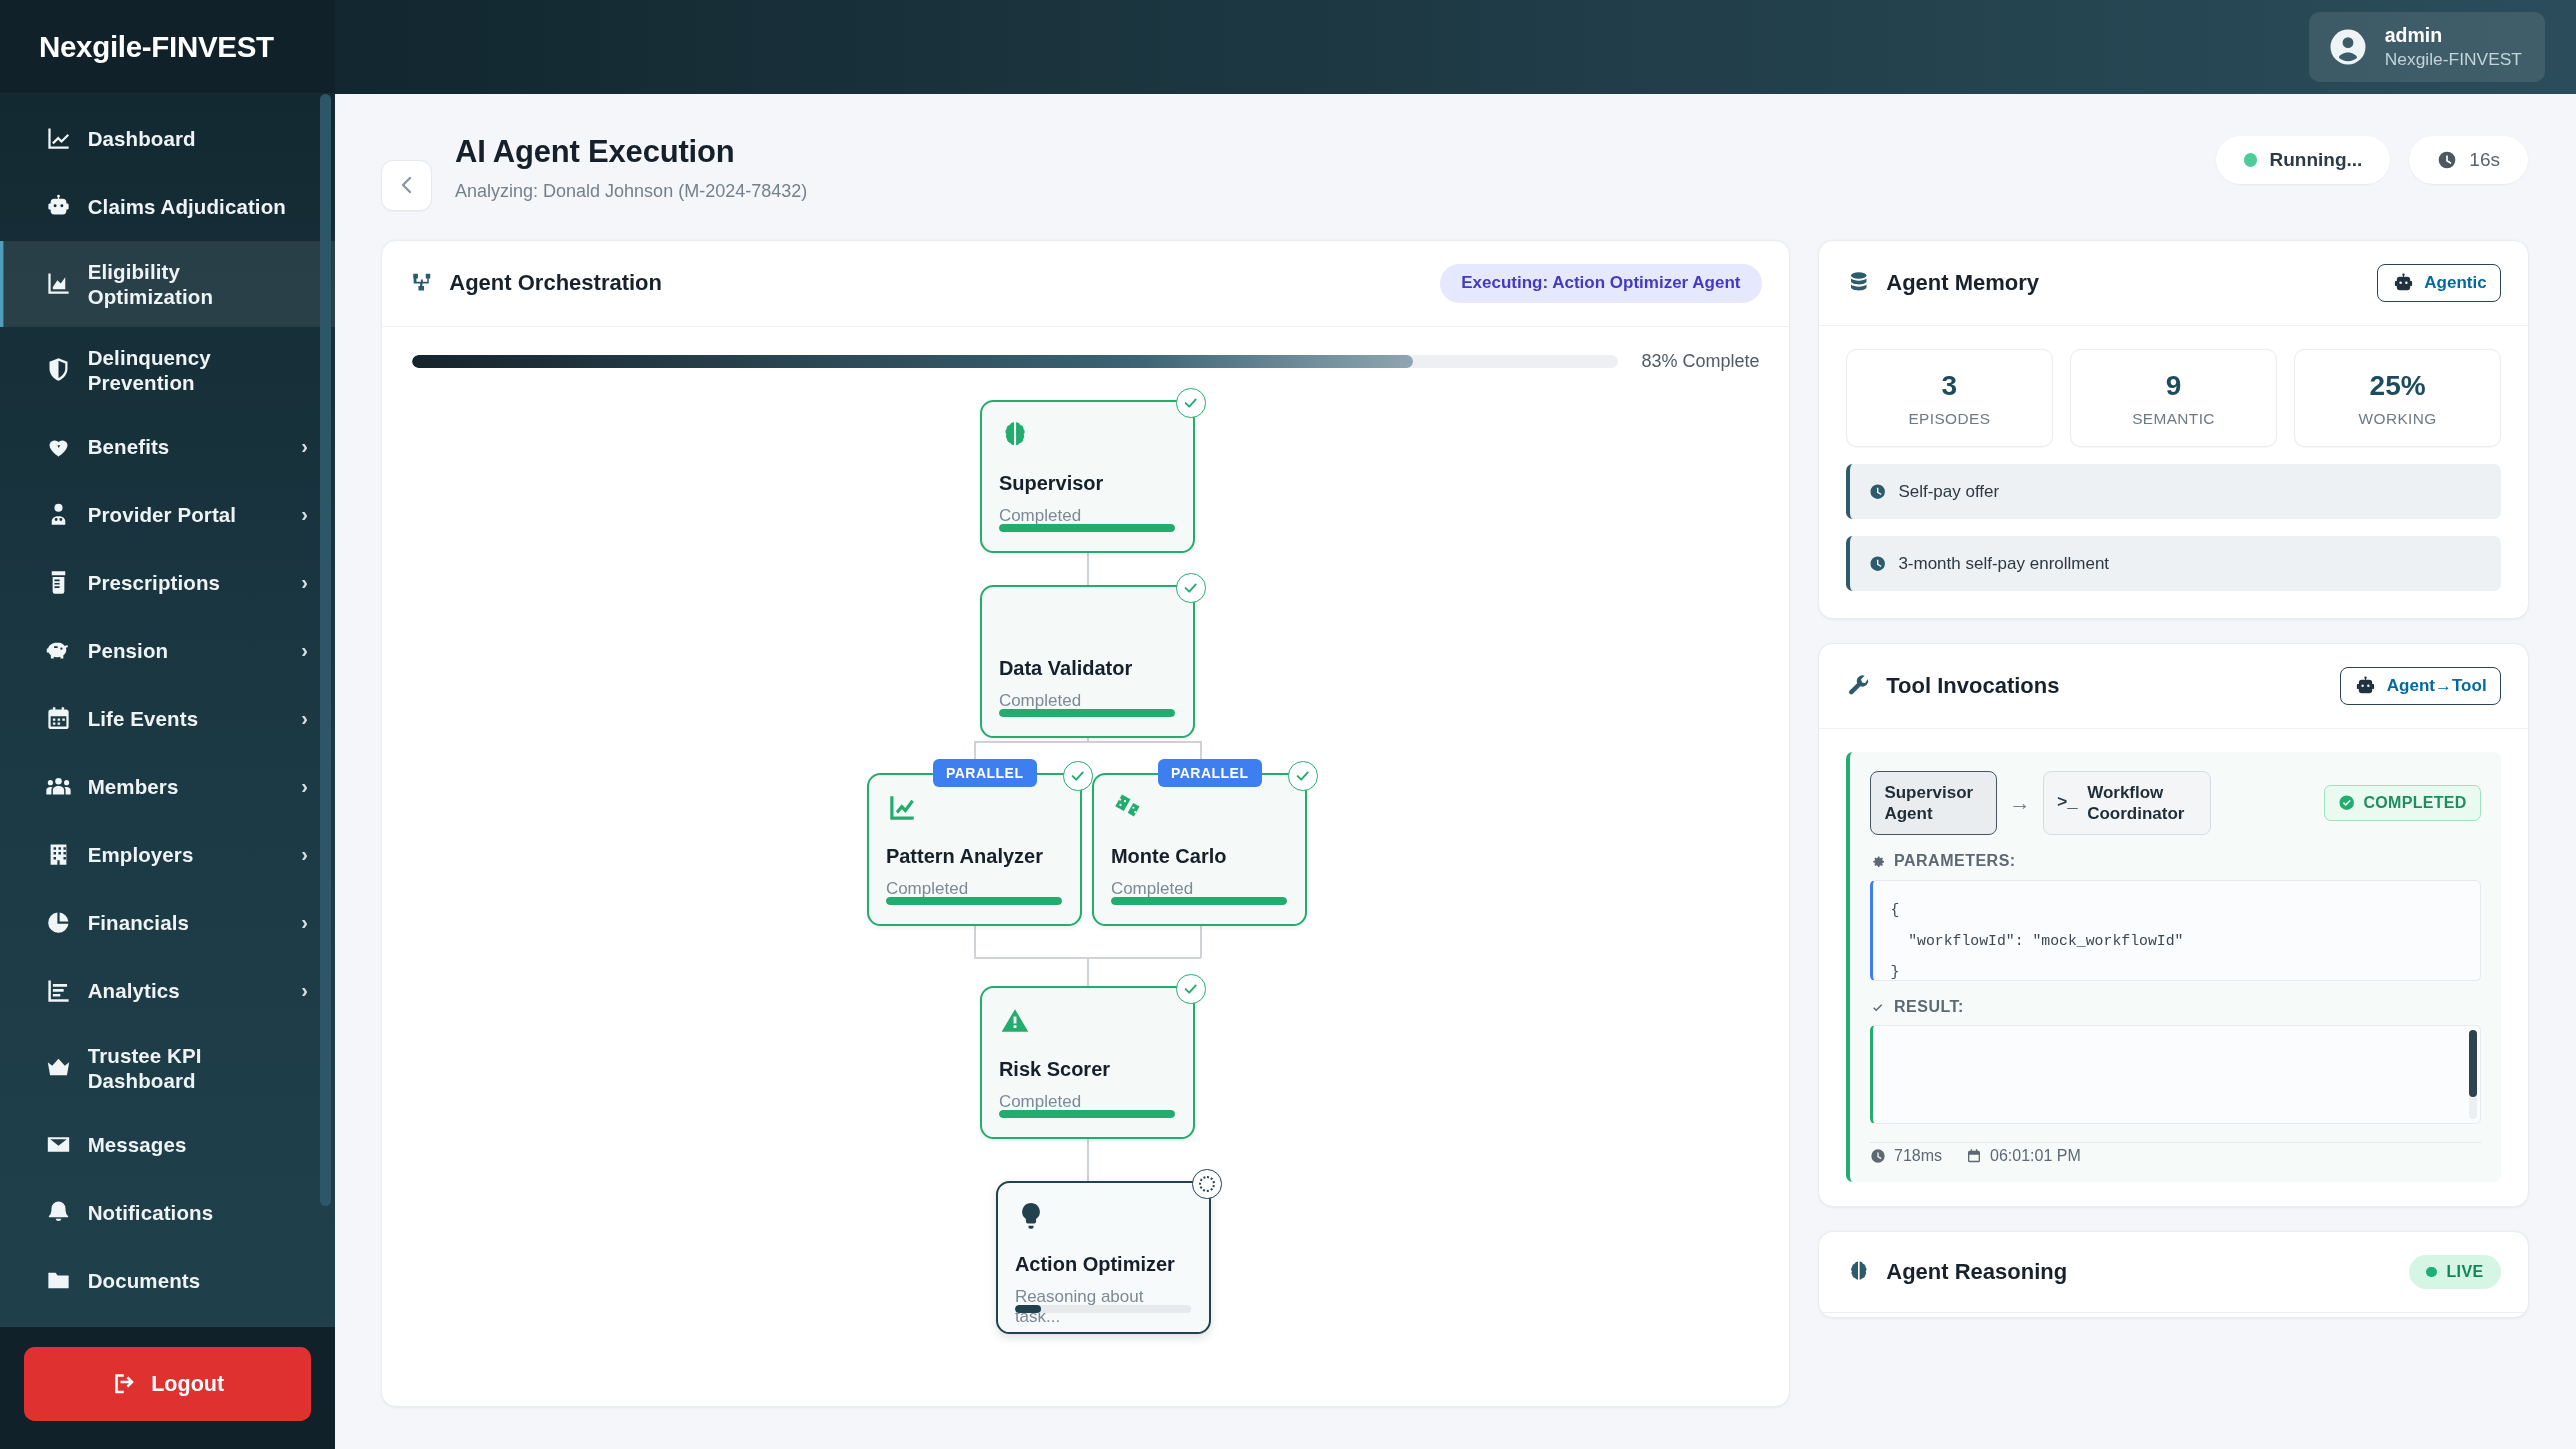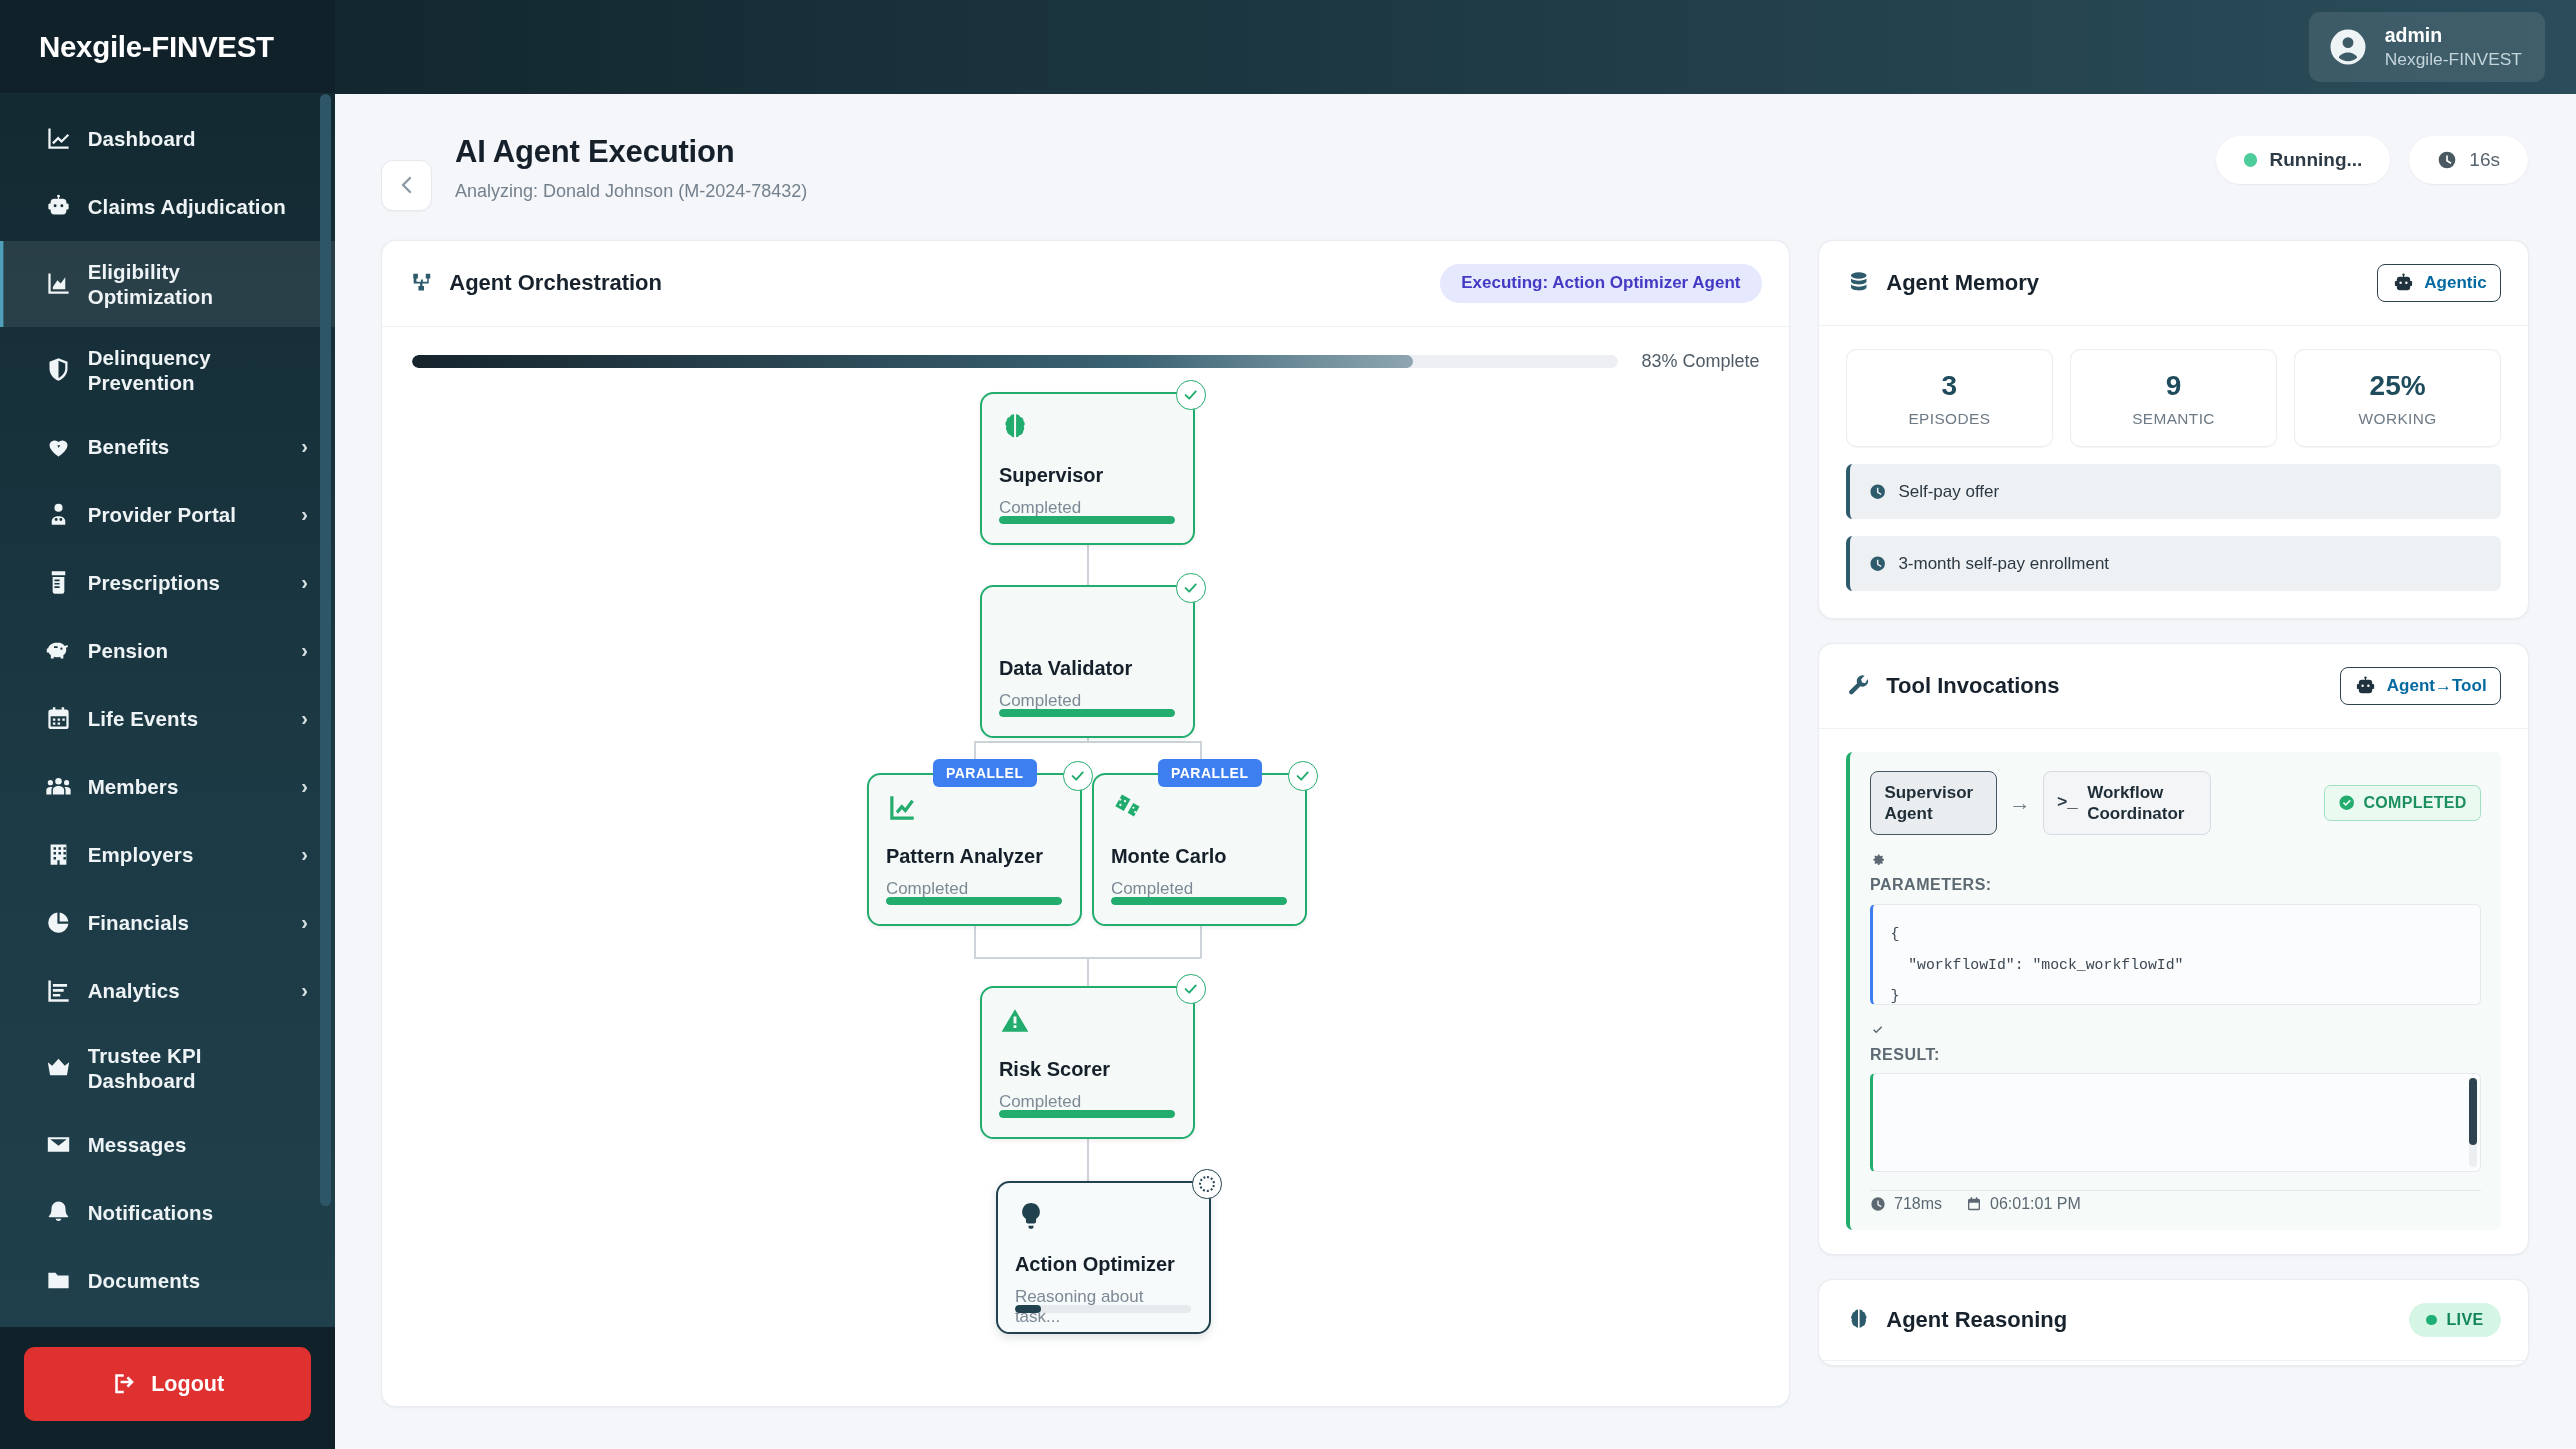--- a/index.html
+++ b/index.html
@@ -308,23 +308,23 @@
   .route-arrow { font-size: 21.5px; color: #75828c; flex: none; }
   .route-status {
     margin-left: auto; display: flex; align-items: center; gap: 8px;
     background: #eafaf1; border: 1px solid #9fdfc2; border-radius: 6.7px;
     padding: 8px 13.4px; font-size: 16px; font-weight: bold; color: #1c8f5f;
     letter-spacing: 0.3px;
   }
   .route-status svg { width: 17.4px; height: 17.4px; fill: #22ac6e; flex: none; }
 
   .kv-label {
-    display: flex; align-items: flex-start; gap: 8px;
+    display: flex; align-items: flex-end; gap: 8px;
     margin-top: 17.4px; font-size: 16px; font-weight: bold;
-    color: #5c6872; letter-spacing: 0.5px; flex-direction: column;
+    color: #5c6872; letter-spacing: 0.5px;
   }
   .kv-label svg { width: 16px; height: 16px; fill: #5c6872; flex: none; }
   .code-box {
     margin-top: 9.4px; background: #fbfcfd;
     border: 0.7px solid #e6eaee; border-radius: 5.4px;
     padding: 14.8px 17.4px;
     font-family: "Liberation Mono", monospace; font-size: 14.8px;
     color: #3b4752; line-height: 2.1;
     white-space: pre; overflow: hidden; position: relative;
   }
@@ -625,21 +625,21 @@
           <div class="conn-h" style="left:562px; top:349px; width:227px;"></div>
           <div class="conn-v" style="left:675px; top:346px; height:4px;"></div>
           <div class="conn-v" style="left:562px; top:349px; height:32px;"></div>
           <div class="conn-v" style="left:788px; top:349px; height:32px;"></div>
           <div class="conn-v" style="left:562px; top:534px; height:32px;"></div>
           <div class="conn-v" style="left:788px; top:534px; height:32px;"></div>
           <div class="conn-h" style="left:562px; top:565px; width:227px;"></div>
           <div class="conn-v" style="left:675px; top:565px; height:29.5px;"></div>
           <div class="conn-v" style="left:675px; top:747px; height:42px;"></div>
 
-          <div class="node" style="left:568px; top:0px;">
+          <div class="node" style="left:568px; top:8px;">
             <div class="node-check">
               <svg viewBox="0 0 24 24">
                   <path d="M5 12.5l5 5 9-10" stroke-linecap="round" stroke-linejoin="round"></path>
                 </svg>
             </div>
             <div class="n-icon">
               <svg viewBox="0 0 24 24">
                   <path d="M11.2 2.4a3.3 3.3 0 00-3.1 2.1 3.1 3.1 0 00-2.4 3 3 3 0 00-.9 2.1c0 .8.3 1.5.8 2a3 3 0 00.3 3.3c0 1.6 1.2 3 2.8 3.3a3 3 0 002.5 1.4h.1V2.4zm1.6 0v17.2h.1a3 3 0 002.5-1.4 3.4 3.4 0 002.8-3.3 3 3 0 00.3-3.3c.5-.5.8-1.2.8-2a3 3 0 00-.9-2.1 3.1 3.1 0 00-2.4-3 3.3 3.3 0 00-3.2-2.1z"></path>
                 </svg>
             </div>

